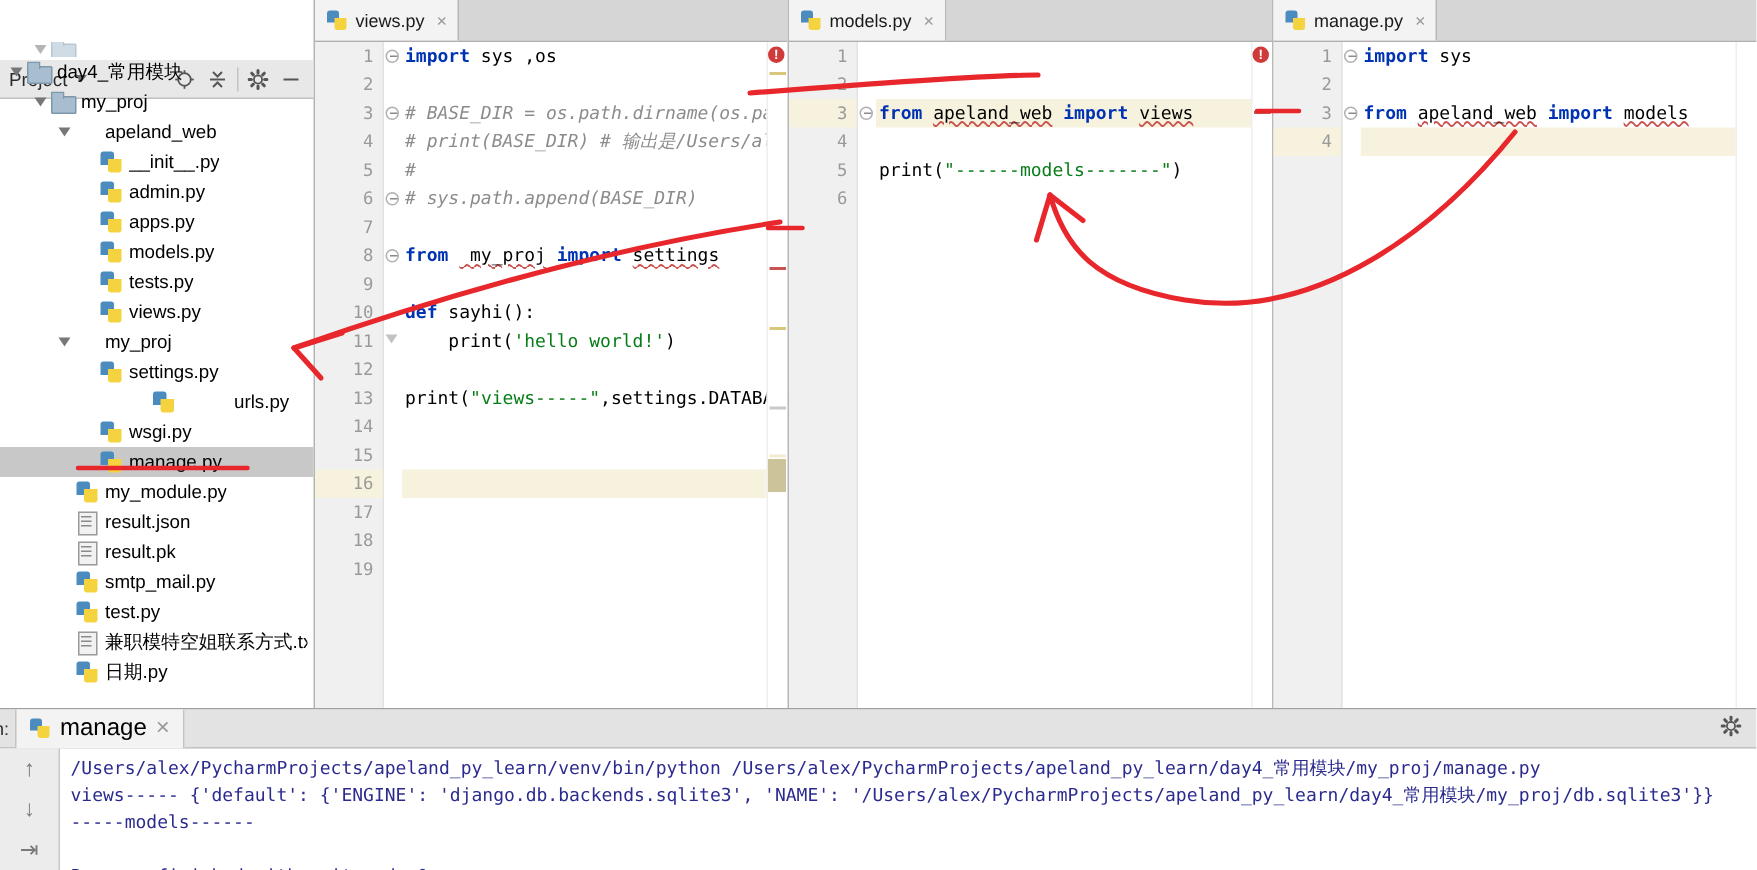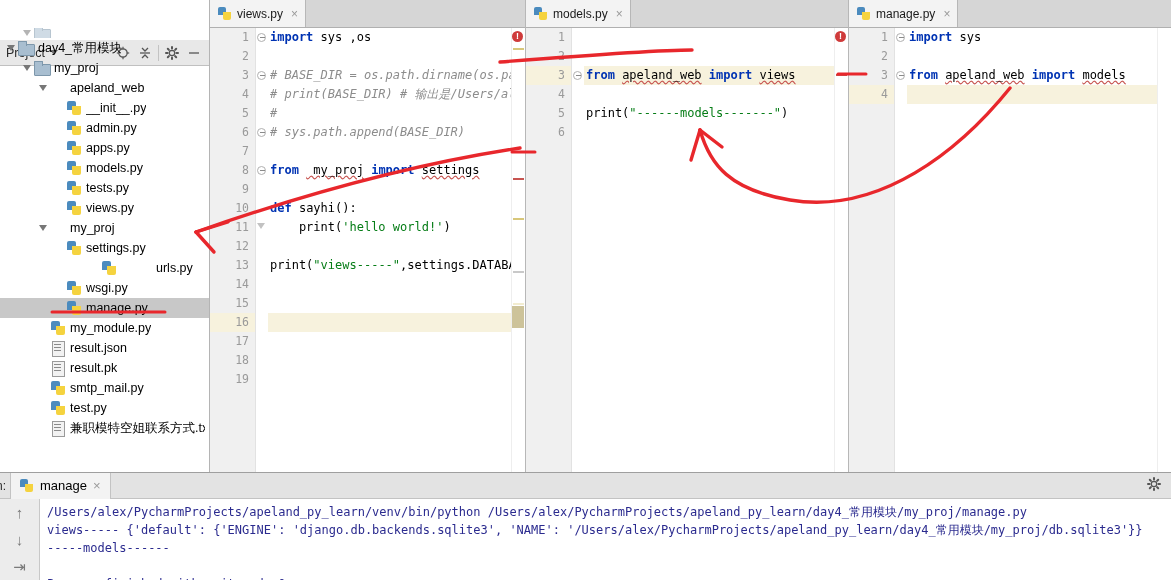--- a/index.html
+++ b/index.html
@@ -193,21 +193,21 @@
     height: 26px; background: #e3e3e3; border-bottom: 1px solid #c3c3c3;
     display: flex; align-items: center;
   }
   #run-tabbar .run-label {
     font-size: 12px; color: #2b2b2b; padding: 0 4px 0 0; margin-left: -4px;
   }
   .run-tab {
     display: flex; align-items: center; gap: 6px;
     height: 26px; padding: 0 9px; background: #f3f3f3;
     border-right: 1px solid #c3c3c3; border-left: 1px solid #c3c3c3;
-    font-size: 13px;
+    font-size: 16px;
   }
   .run-tab .tabico { width: 14px; height: 14px; position: relative; flex: none; }
   .run-tab .tabico::before {
     content: ""; position: absolute; left: 0; top: 0;
     width: 8px; height: 8px; border-radius: 2px 2px 0 0; background: #4b8bbe;
   }
   .run-tab .tabico::after {
     content: ""; position: absolute; left: 5px; top: 5px;
     width: 8px; height: 8px; border-radius: 0 0 2px 2px; background: #f5d33f;
   }
@@ -387,20 +387,25 @@
         </div>
         <div class="trow" style="padding-left: 36px;">
           <span class="tw"></span>
           <span class="ticon ico-py"></span>
           <span class="tlabel">test.py</span>
         </div>
         <div class="trow" style="padding-left: 36px;">
           <span class="tw"></span>
           <span class="ticon ico-file"></span>
           <span class="tlabel">兼职模特空姐联系方式.txt</span>
+        </div>
+        <div class="trow" style="padding-left: 36px;">
+          <span class="tw"></span>
+          <span class="ticon ico-py"></span>
+          <span class="tlabel">日期.py</span>
         </div>
       </div>
   </div>
 
   <div id="editor-area">
     <div class="epane" id="pane1">
         <div class="tabbar">
           <div class="tab">
             <span class="tabico"></span>
             <span>views.py</span>

